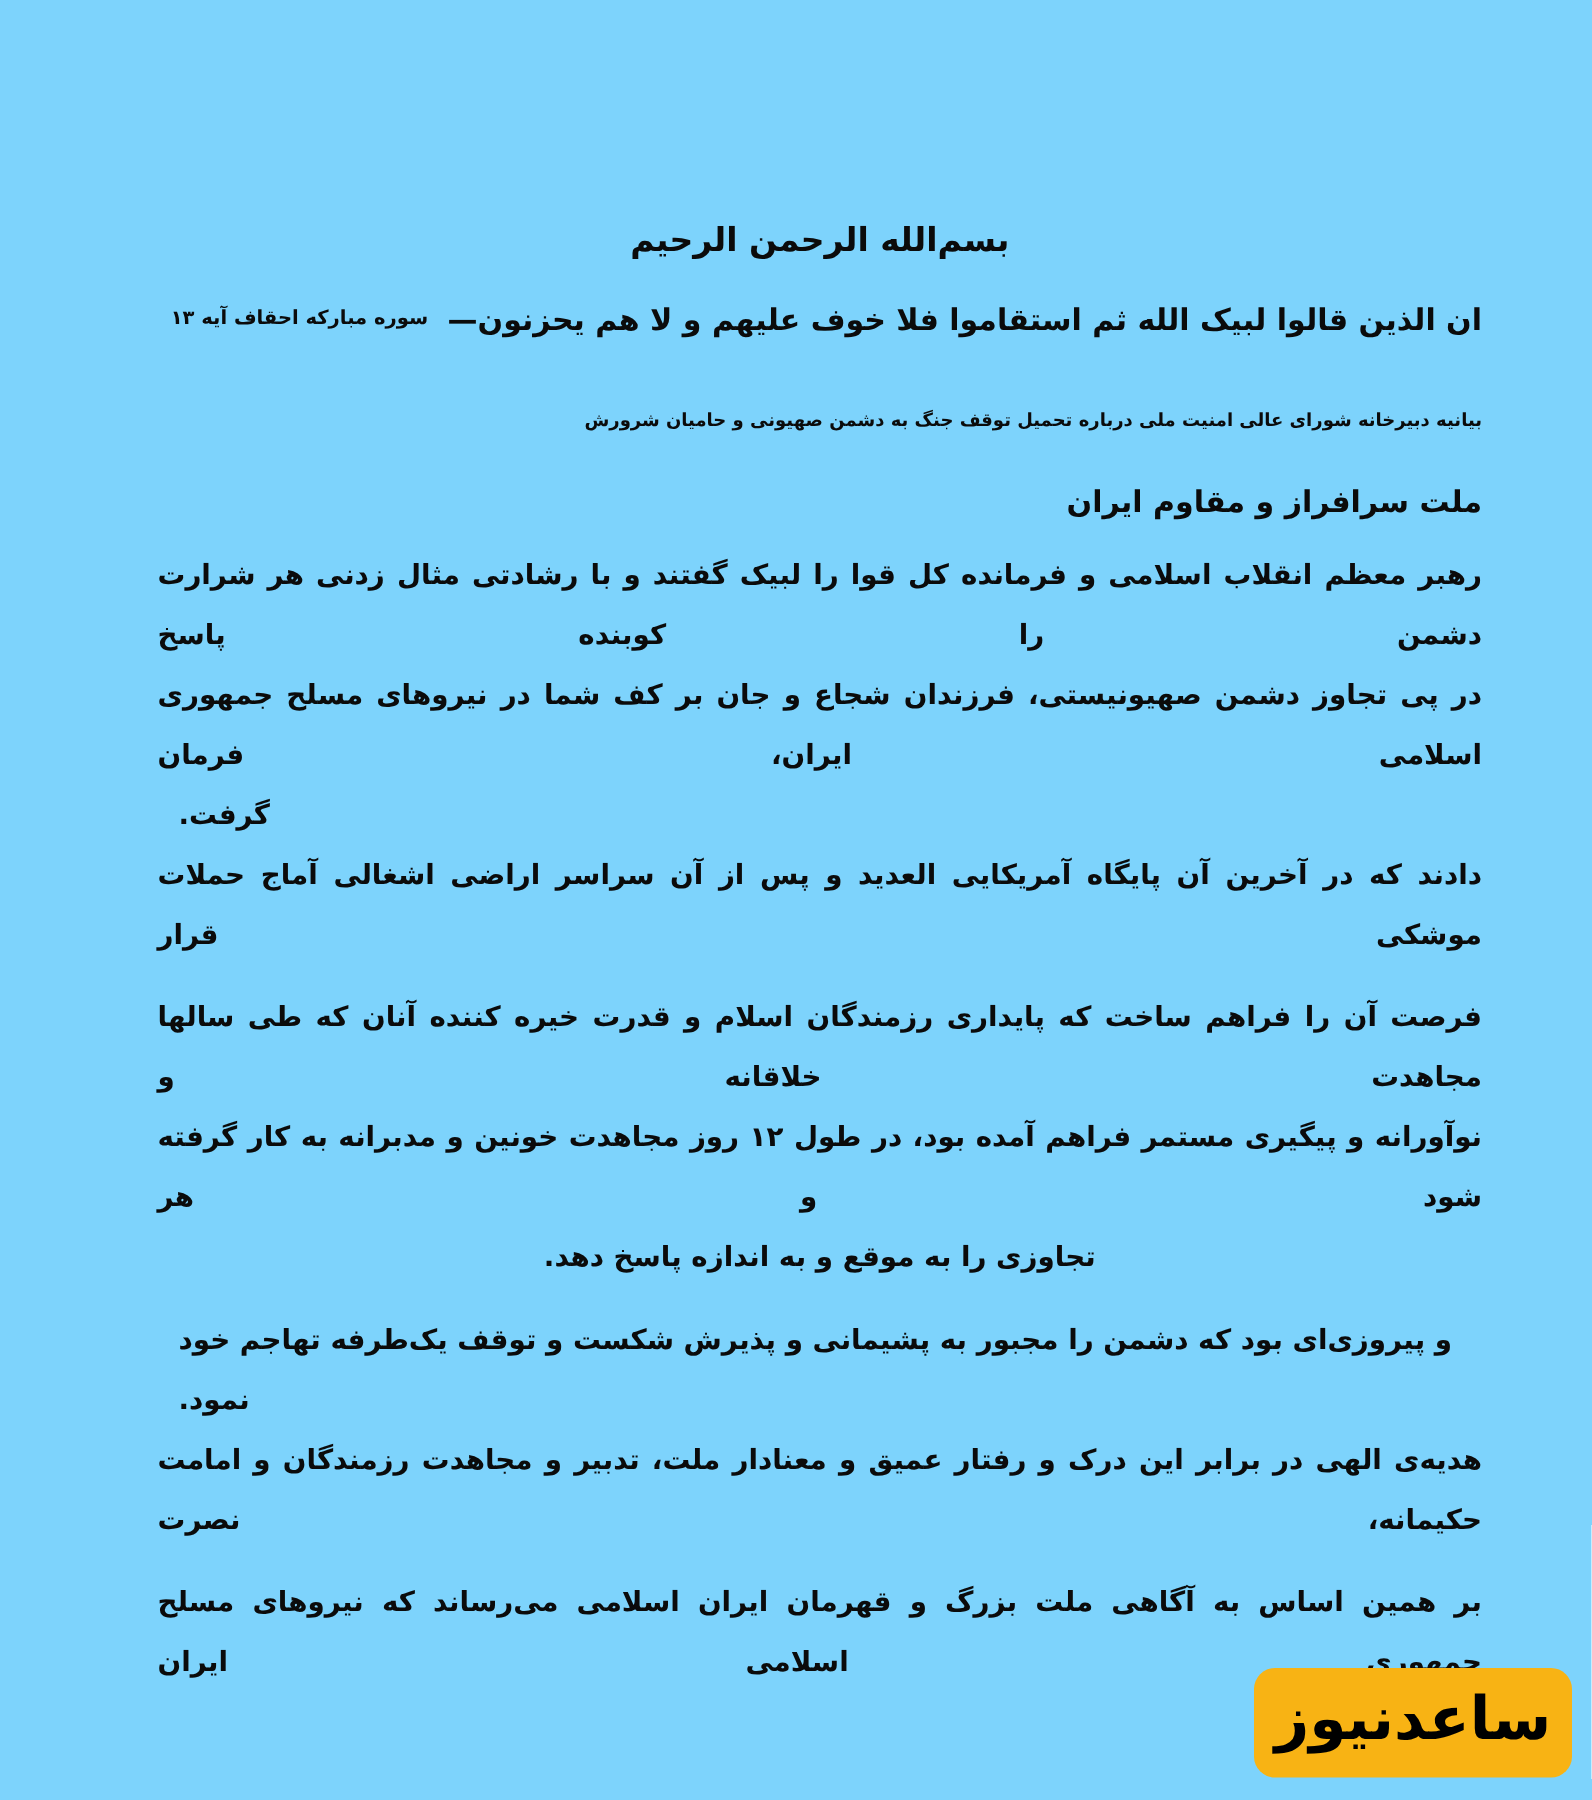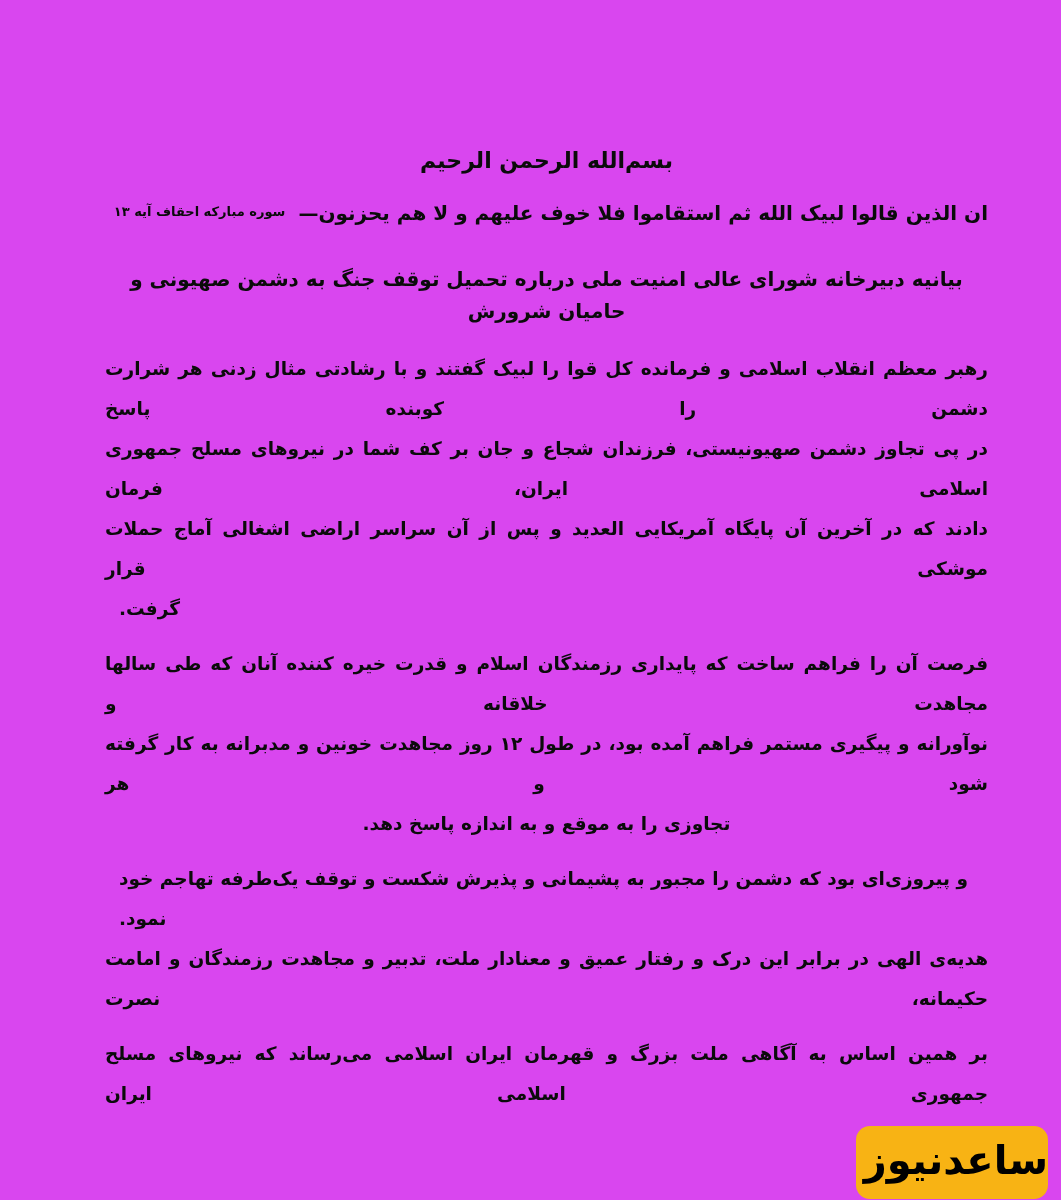--- a/index.html
+++ b/index.html
@@ -4,21 +4,21 @@
 <style>
   html, body {
     margin: 0;
     padding: 0;
     background: #ffffff;
   }
   .page {
     position: relative;
     width: 1061px;
     height: 1200px;
-    background: #d946ef;
+    background: #7dd3fc;
     overflow: hidden;
     direction: rtl;
     font-family: "DejaVu Sans", sans-serif;
     color: #0b0b0b;
     font-weight: 700;
   }
   .content {
     position: absolute;
     top: 0;
     right: 73px;
@@ -38,22 +38,22 @@
     margin: 0 0 30px 0;
   }
   .verse-source {
     font-size: 13px;
     position: relative;
     top: -4px;
     margin-right: 6px;
     text-align: center;
   }
   .subject {
-    text-align: center;
-    font-size: 20px;
+    text-align: right;
+    font-size: 12px;
     line-height: 32px;
     margin: 0 0 22px 0;
   }
   .salutation {
     text-align: right;
     font-size: 20px;
     line-height: 32px;
     margin: 0 0 14px 0;
   }
   .para {
@@ -72,28 +72,28 @@
   .line.last-left {
     text-align: left;
     padding-left: 14px;
   }
   .line.last-center {
     text-align: center;
   }
   .watermark {
     position: absolute;
     right: 13px;
-    bottom: 1px;
-    width: 192px;
+    bottom: 15px;
+    width: 212px;
     height: 73px;
     background: #f8b314;
     border-radius: 14px;
     display: flex;
     align-items: center;
-    justify-content: flex-start;
+    justify-content: center;
   }
   .watermark-label {
     font-size: 40px;
     font-weight: 700;
     color: #000000;
     line-height: 1;
     padding-bottom: 6px;
   }
 </style>
 </head>
@@ -104,26 +104,27 @@
 
     <div class="bismillah">بسم‌الله الرحمن الرحیم</div>
 
     <div class="verse-line">
       <span>ان الذین قالوا لبیک الله ثم استقاموا فلا خوف علیهم و لا هم یحزنون—</span>
       <span class="verse-source">سوره مبارکه احقاف آیه ۱۳</span>
     </div>
 
     <div class="subject">بیانیه دبیرخانه شورای عالی امنیت ملی درباره تحمیل توقف جنگ به دشمن صهیونی و حامیان شرورش</div>
 
+    <div class="salutation">ملت سرافراز و مقاوم ایران</div>
 
     <div class="para">
       <div class="line fill">رهبر معظم انقلاب اسلامی و فرمانده کل قوا را لبیک گفتند و با رشادتی مثال زدنی هر شرارت دشمن را کوبنده پاسخ</div>
       <div class="line fill">در پی تجاوز دشمن صهیونیستی، فرزندان شجاع و جان بر کف شما در نیروهای مسلح جمهوری اسلامی ایران، فرمان</div>
+      <div class="line last-left">گرفت.</div>
       <div class="line fill">دادند که در آخرین آن پایگاه آمریکایی العدید و پس از آن سراسر اراضی اشغالی آماج حملات موشکی قرار</div>
-      <div class="line last-left">گرفت.</div>
     </div>
 
     <div class="para">
       <div class="line fill">فرصت آن را فراهم ساخت که پایداری رزمندگان اسلام و قدرت خیره کننده آنان که طی سالها مجاهدت خلاقانه و</div>
       <div class="line fill">نوآورانه و پیگیری مستمر فراهم آمده بود، در طول ۱۲ روز مجاهدت خونین و مدبرانه به کار گرفته شود و هر</div>
       <div class="line last-center">تجاوزی را به موقع و به اندازه پاسخ دهد.</div>
     </div>
 
     <div class="para">
       <div class="line last-left">و پیروزی‌ای بود که دشمن را مجبور به پشیمانی و پذیرش شکست و توقف یک‌طرفه تهاجم خود نمود.</div>

